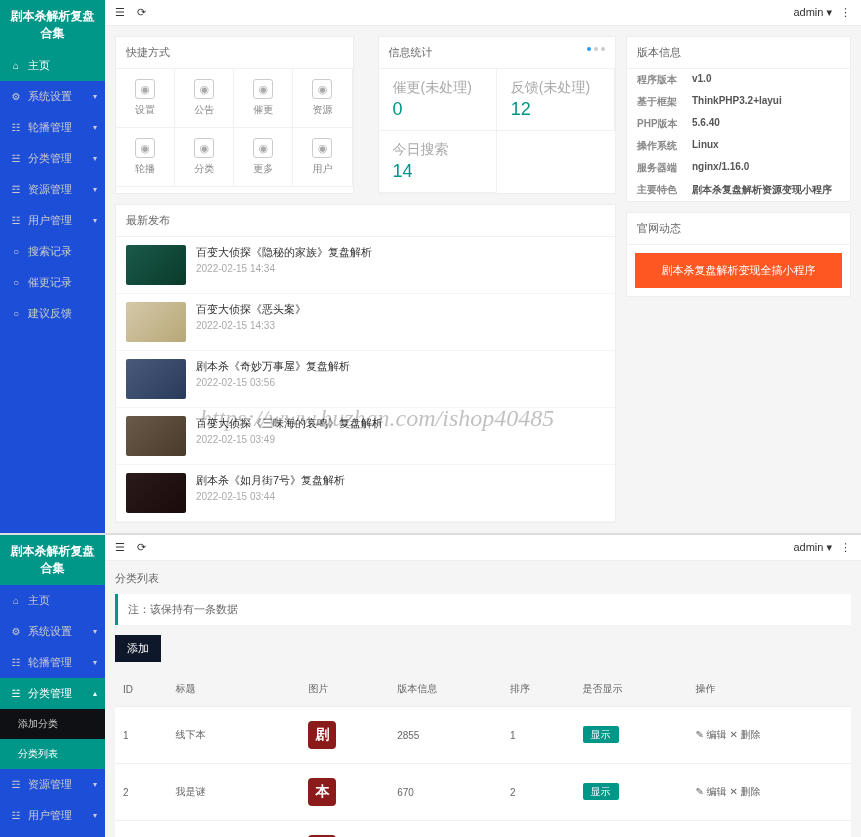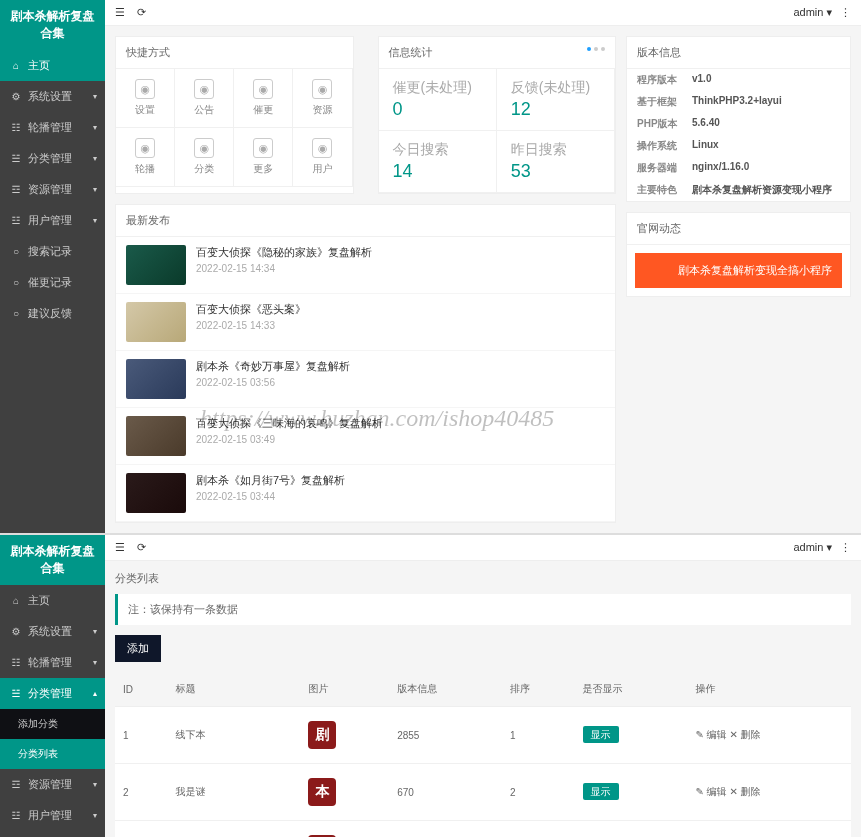--- a/index.html
+++ b/index.html
@@ -1,19 +1,19 @@
 <!DOCTYPE html>
 <html><head>
 <meta charset="utf-8">
 <style>
 * { margin: 0; padding: 0; box-sizing: border-box; }
 body { font-family: Arial, sans-serif; font-size: 11px; color: #333; background: #f5f5f5; }
 .app { display: flex; flex-direction: column; width: 861px; }
 .section { display: flex; min-height: 410px; }
-.sidebar { width: 105px; background: #404040; color: #ccc; flex-shrink: 0; }
+.sidebar { width: 105px; background: #1d4ed8; color: #ccc; flex-shrink: 0; }
 .logo { background: #009688; color: #fff; padding: 8px 6px; font-size: 12px; font-weight: bold; text-align: center; }
 .nav-item { display: flex; align-items: center; padding: 8px 10px; cursor: pointer; position: relative; font-size: 11px; }
 .nav-item.active { background: #009688; color: #fff; }
 .nav-item.sub { padding-left: 18px; background: #0f1014; font-size: 10px; }
 .nav-item.sub.active { background: #009688; }
 .nav-icon { width: 12px; height: 12px; margin-right: 6px; display: inline-flex; align-items: center; justify-content: center; font-size: 10px; }
 .nav-arrow { position: absolute; right: 8px; font-size: 8px; }
 .main { flex: 1; background: #f5f5f5; display: flex; flex-direction: column; }
 .topbar { background: #fff; padding: 6px 10px; display: flex; align-items: center; border-bottom: 1px solid #eee; }
 .topbar-left { display: flex; gap: 12px; }
@@ -27,21 +27,21 @@
 .quick-item { display: flex; flex-direction: column; align-items: center; padding: 10px; border-right: 1px solid #f0f0f0; border-bottom: 1px solid #f0f0f0; }
 .quick-icon { width: 20px; height: 20px; border: 1px solid #ccc; border-radius: 3px; margin-bottom: 4px; display: flex; align-items: center; justify-content: center; font-size: 11px; color: #aaa; }
 .quick-label { font-size: 10px; color: #888; }
 .stats-grid { display: grid; grid-template-columns: 1fr 1fr; }
 .stat-cell { padding: 10px 14px; border-right: 1px solid #f0f0f0; border-bottom: 1px solid #f0f0f0; }
 .stat-label { font-size: 14px; color: #aaa; margin-bottom: 2px; }
 .stat-value { font-size: 18px; color: #009688; }
 .info-row { display: flex; padding: 4px 10px; font-size: 10px; font-weight: bold; }
 .info-key { width: 55px; color: #888; }
 .info-val { color: #555; }
-.btn-orange { background: #ff5722; color: #fff; padding: 10px; text-align: right; margin: 8px; font-size: 11px; cursor: pointer; }
+.btn-orange { background: #ff5722; color: #fff; padding: 10px; text-align: center; margin: 8px; font-size: 11px; cursor: pointer; }
 .news-item { display: flex; padding: 8px 10px; gap: 10px; border-bottom: 1px solid #f5f5f5; }
 .news-thumb { width: 60px; height: 40px; background: linear-gradient(135deg,#2a4a3a,#1a2a3a); border-radius: 2px; flex-shrink: 0; }
 .news-title { font-size: 11px; color: #333; margin-bottom: 3px; }
 .news-time { font-size: 10px; color: #aaa; }
 .dots { position: absolute; right: 10px; top: 10px; display: flex; gap: 3px; }
 .dot { width: 4px; height: 4px; border-radius: 50%; background: #ccc; }
 .watermark { position: absolute; top: 405px; left: 200px; font-size: 24px; color: rgba(0,0,0,0.25); font-style: italic; font-family: serif; z-index: 100; }
 .content2 { padding: 10px; }
 .page-title { font-size: 11px; color: #666; margin-bottom: 8px; }
 .notice { border-left: 3px solid #009688; background: #fff; padding: 8px 10px; font-size: 11px; color: #666; margin-bottom: 10px; }
@@ -171,24 +171,20 @@
                     <div class="stat-label">催更(未处理)</div>
                     <div class="stat-value">0</div>
                   </div>
                   <div class="stat-cell">
                     <div class="stat-label">反馈(未处理)</div>
                     <div class="stat-value">12</div>
                   </div>
                   <div class="stat-cell">
                     <div class="stat-label">今日搜索</div>
                     <div class="stat-value">14</div>
-                  </div>
-                  <div class="stat-cell">
-                    <div class="stat-label">昨日搜索</div>
-                    <div class="stat-value">53</div>
                   </div>
                 </div>
           </div>
         </div>
         <div class="card">
           <div class="card-title">最新发布</div>
           <div id="news-list">
                 <div class="news-item">
                   <div class="news-thumb" style="background:linear-gradient(135deg,#1a5a4a,#0a3a2a);"></div>
                   <div>

